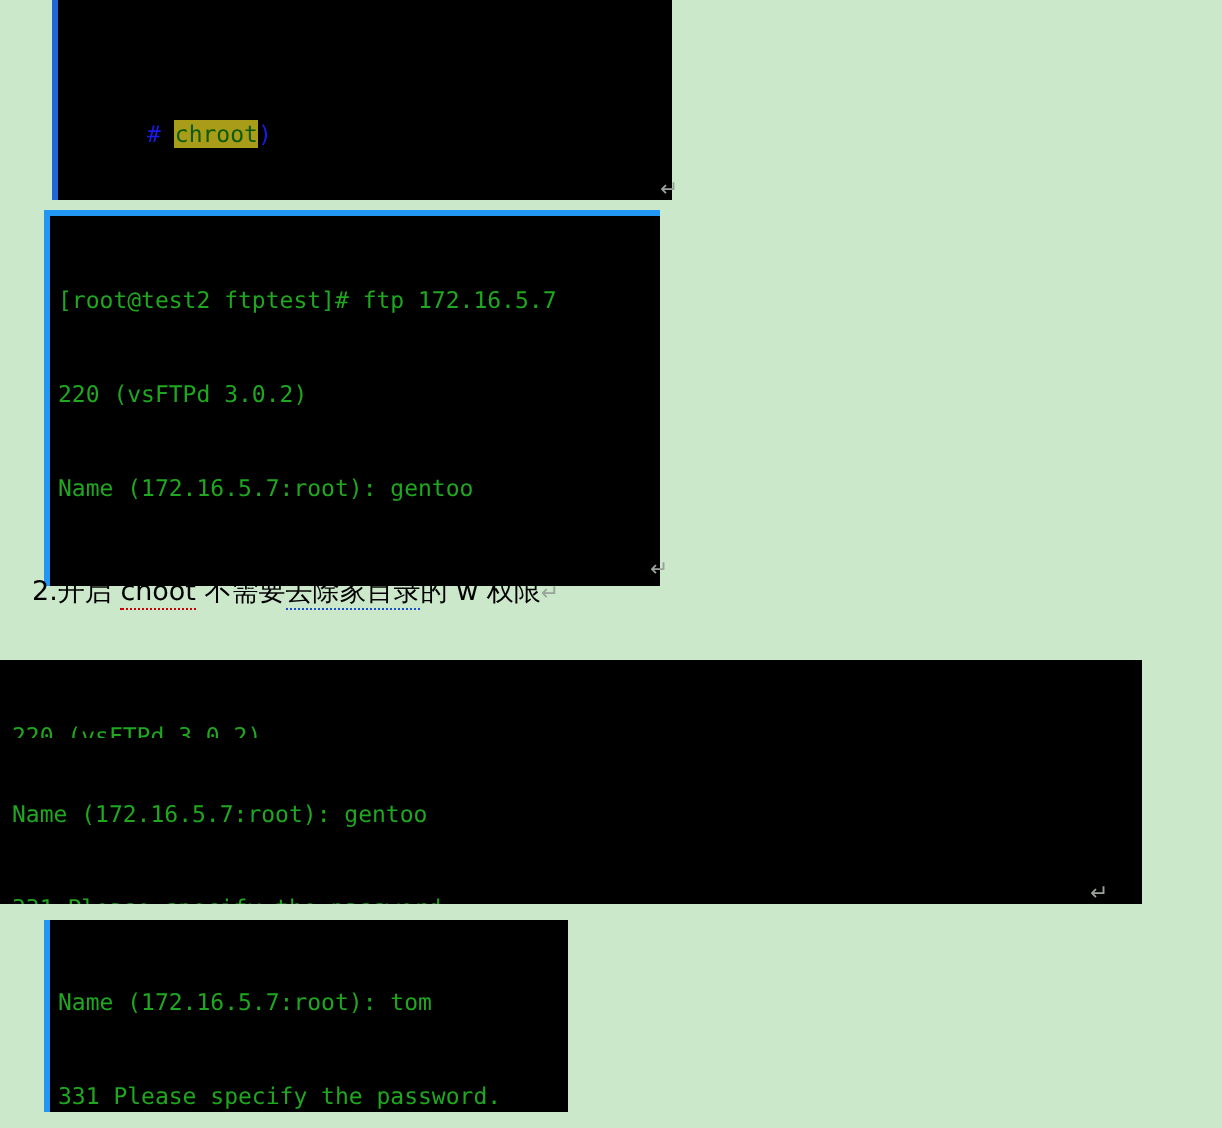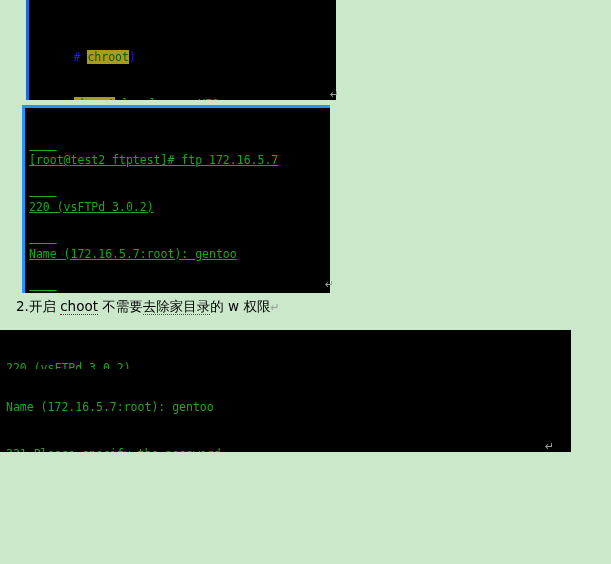--- a/index.html
+++ b/index.html
@@ -39,40 +39,39 @@
   }
 
   
   #block-config {
     left: 26px;
     top: 0px;
     width: 310px;
     height: 100px;
     border-left: 3px solid #1f66d6;
     padding-left: 3px;
-    padding-top: 3px;
+    padding-top: 13px;
   }
   #block-config .ln { color: #15a015; }
   .cmt { color: #1a1aee; }
   .hl {
     background: #a89c18;
     color: #0a5a0a;
   }
 
   
   #block-ftp1 {
     left: 22px;
     top: 105px;
     width: 308px;
     height: 188px;
     border-left: 3px solid #2196f3;
     border-top: 3px solid #2196f3;
     padding-left: 4px;
-    padding-top: 14px;
-    text-decoration: underline;
+    padding-top: 4px;
   }
 
   
   #block-ftp2 {
     left: 0px;
     top: 330px;
     width: 571px;
     height: 122px;
     padding-left: 6px;
     padding-top: 0px;
@@ -91,21 +90,21 @@
     height: 96px;
     border-left: 3px solid #2196f3;
     padding-left: 4px;
     padding-top: 3px;
   }
 
   
   .notes {
     position: absolute;
     left: 16px;
-    top: 297px;
+    top: 287px;
     width: 420px;
     font-family: "DejaVu Sans", sans-serif;
     font-size: 13.5px;
     line-height: 18.5px;
     color: #000000;
   }
   .note-line { white-space: nowrap; }
   .spell-red {
     border-bottom: 1px dotted #cc0000;
     text-decoration: none;
@@ -172,14 +171,22 @@
     <div class="ln">Name (172.16.5.7:root): gentoo</div>
     <div class="ln">331 Please specify the password.</div>
     
     
     
     
     
   </div>
   <span class="ret-mark" id="ret-3">↵</span>
 
+  <div class="term" id="block-ftp3">
+    <div class="ln">Name (172.16.5.7:root): tom</div>
+    <div class="ln">331 Please specify the password.</div>
+    
+    
+    
+    
+  </div>
 
 </div>
 
 </body></html>

